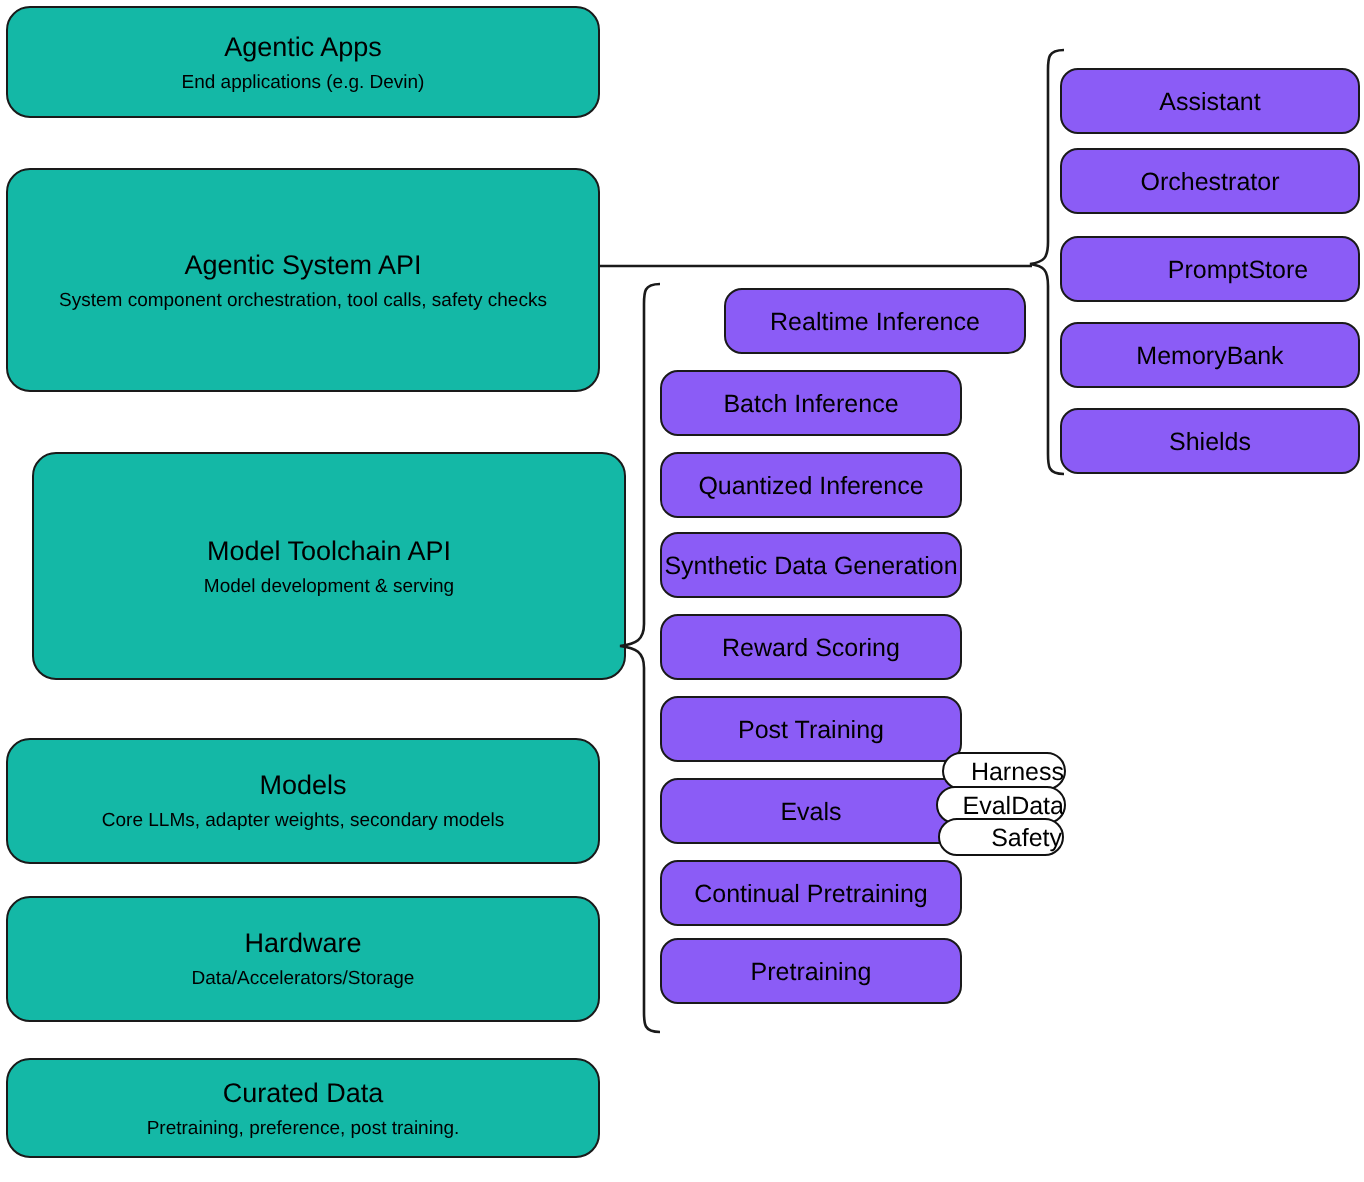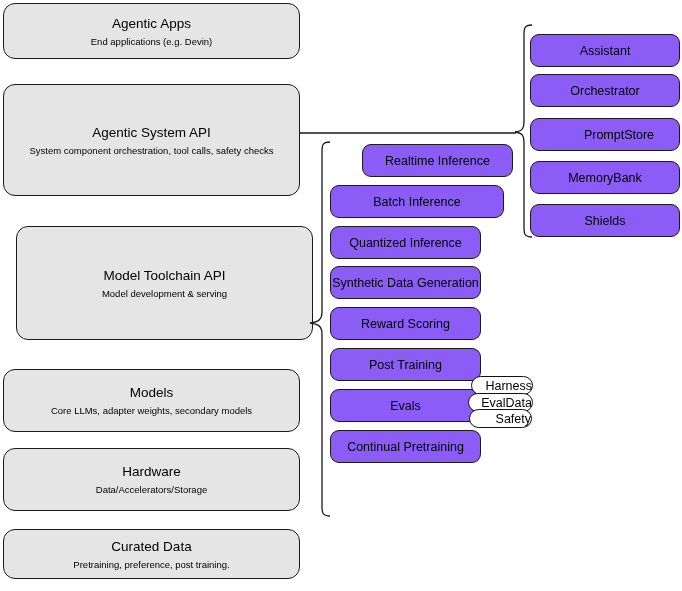--- a/index.html
+++ b/index.html
@@ -16,21 +16,21 @@
     width: 682px;
     height: 591px;
     overflow: hidden;
     background: #ffffff;
   }
   .box {
     position: absolute;
     box-sizing: border-box;
     border: 1.3px solid #1a1a1a;
     border-radius: 12px;
-    background: #e5e5e5;
+    background: #14b8a6;
     display: flex;
     flex-direction: column;
     align-items: center;
     justify-content: center;
     text-align: center;
   }
   .layer-title {
     font-size: 13.5px;
     line-height: 17px;
     color: #000;
@@ -129,40 +129,43 @@
              L 16 172
              C 16 180, 12 182, 4 183
              C 12 184, 16 186, 16 194
              L 16 366
              C 16 372, 16 376, 24 376"></path>
   </svg>
 
   <div class="stack-box" style="left:330px; top:144px; width:151px; height:33px;margin-left:32px;">
     <span>Realtime Inference</span>
   </div>
-  <div class="stack-box" style="left:330px; top:185px; width:174px; height:33px;">
+  <div class="stack-box" style="left:330px; top:185px; width:151px; height:33px;">
     <span>Batch Inference</span>
   </div>
   <div class="stack-box" style="left:330px; top:226px; width:151px; height:33px;">
     <span>Quantized Inference</span>
   </div>
   <div class="stack-box" style="left:330px; top:266px; width:151px; height:33px;">
     <span>Synthetic Data Generation</span>
   </div>
   <div class="stack-box" style="left:330px; top:307px; width:151px; height:33px;">
     <span>Reward Scoring</span>
   </div>
   <div class="stack-box" style="left:330px; top:348px; width:151px; height:33px;">
     <span>Post Training</span>
   </div>
   <div class="stack-box" style="left:330px; top:389px; width:151px; height:33px;">
     <span>Evals</span>
   </div>
   <div class="stack-box" style="left:330px; top:430px; width:151px; height:33px;">
     <span>Continual Pretraining</span>
+  </div>
+  <div class="stack-box" style="left:330px; top:469px; width:151px; height:33px;">
+    <span>Pretraining</span>
   </div>
 
   <div class="pill" style="left:471px; top:376px; width:62px; height:19px;">
     <span>Harness</span>
   </div>
   <div class="pill" style="left:468px; top:393px; width:65px; height:19px;">
     <span>EvalData</span>
   </div>
   <div class="pill" style="left:469px; top:409px; width:63px; height:19px;">
     <span>Safety</span>

